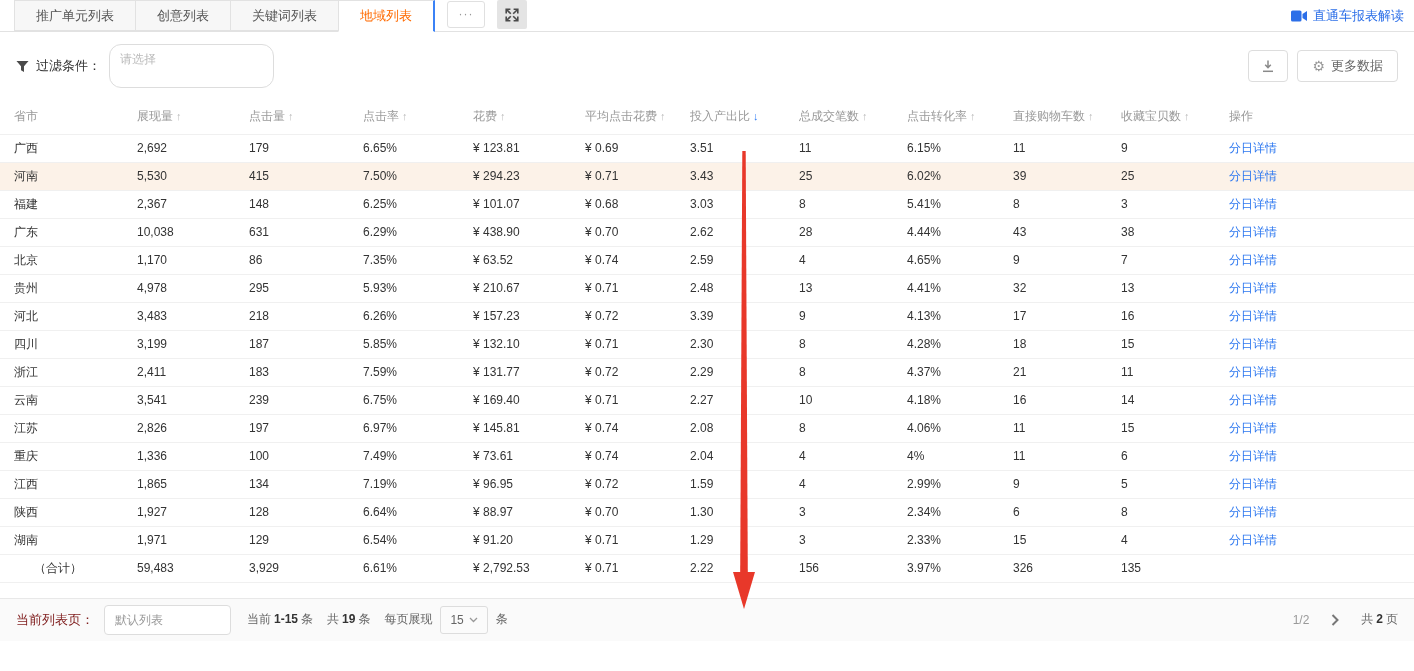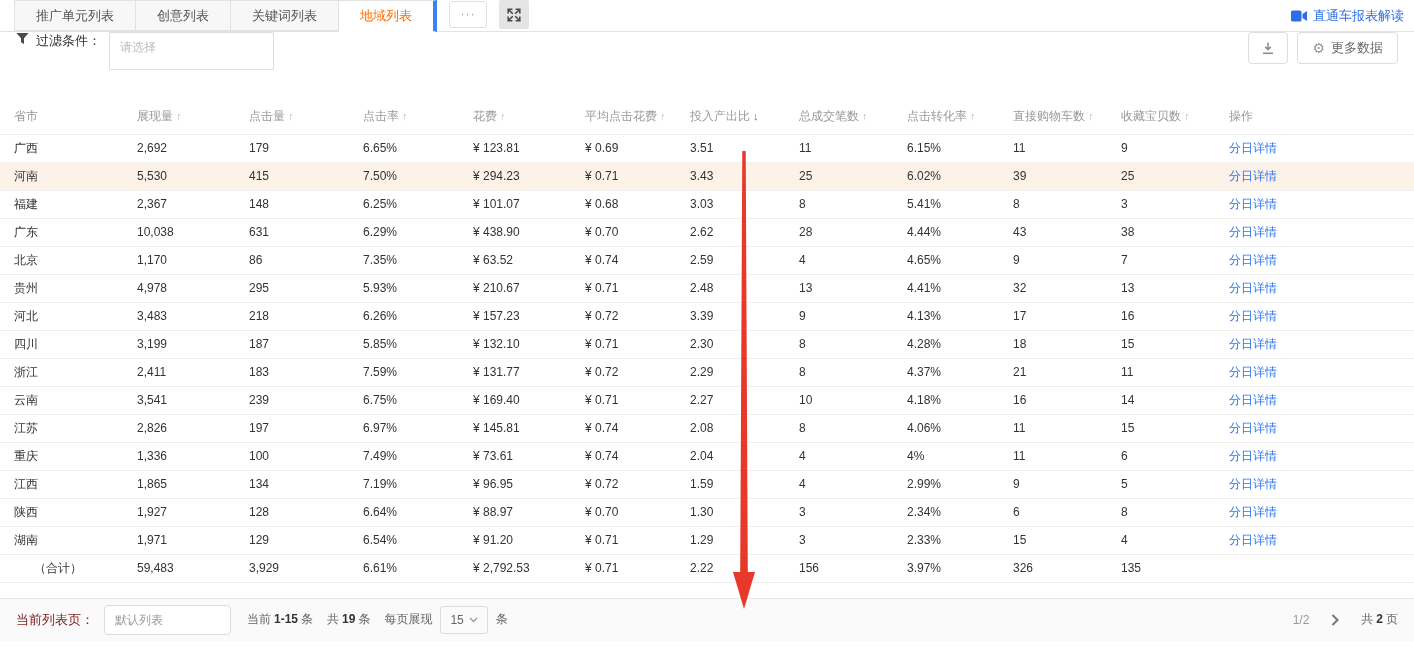--- a/index.html
+++ b/index.html
@@ -5,37 +5,37 @@
   * { box-sizing: border-box; margin: 0; padding: 0; }
   html,body { width:1414px; height:671px; background:#fff; overflow:hidden;
     font-family:"Liberation Sans","DejaVu Sans",sans-serif; font-size:12px; color:#333; position:relative; }
 
   
   .tabbar { height:32px; display:flex; align-items:center; padding-left:14px;
     border-bottom:1px solid #e2e2e2; position:relative; background:#fff; }
   .tab { height:31px; line-height:30px; padding:0 21px; background:#f7f7f7;
     border:1px solid #e2e2e2; border-right:none; font-size:13px; color:#555;
     cursor:pointer; font-family:inherit; }
-  .tab:last-of-type { border-right:4px solid #3b82f6; }
+  .tab:last-of-type { border-right:2px solid #3b82f6; }
   .tab.active { background:#fff; color:#ff6a00; margin-bottom:-1px; height:32px;
     border-bottom:1px solid #fff; position:relative; z-index:2; }
   .more-tab { margin:0 0 3px 12px; width:38px; height:27px; background:#fff;
     border:1px solid #e0e0e0; border-radius:3px; color:#999; font-size:12px;
     letter-spacing:1px; cursor:pointer; }
   .fs-btn { margin:0 0 2px 12px; width:30px; height:29px; background:#e4e4e4;
     border:none; border-radius:2px; display:flex; align-items:center; justify-content:center; cursor:pointer; }
   .report-link { margin-left:auto; margin-right:10px; align-self:center;
     display:flex; align-items:center; gap:5px; color:#2c6fe8; font-size:13px;
     text-decoration:none; cursor:pointer; }
 
   
-  .filter-row { height:68px; display:flex; align-items:flex-start; padding:0 16px; }
+  .filter-row { height:68px; display:flex; align-items:center; padding:0 16px; }
   .funnel { margin-right:7px; display:flex; }
   .filter-label { font-size:13px; color:#333; margin-right:8px; }
-  .select-box { width:165px; height:38px; border:1px solid #ddd; border-radius:1px;
+  .select-box { width:165px; height:44px; border:1px solid #ddd; border-radius:12px;
     padding:0 10px; line-height:28px; color:#bbb; background:#fff; cursor:pointer; }
   .right-actions { margin-left:auto; display:flex; align-items:center; gap:9px; }
   .icon-btn { width:40px; height:32px; border:1px solid #ddd; border-radius:4px;
     background:#fff; display:flex; align-items:center; justify-content:center; cursor:pointer; }
   .more-data-btn { height:32px; padding:0 14px; border:1px solid #ddd; border-radius:4px;
     background:#fff; display:flex; align-items:center; gap:6px; color:#666;
     font-size:13px; cursor:pointer; font-family:inherit; }
   .gear { font-size:14px; color:#999; line-height:1; }
 
   

